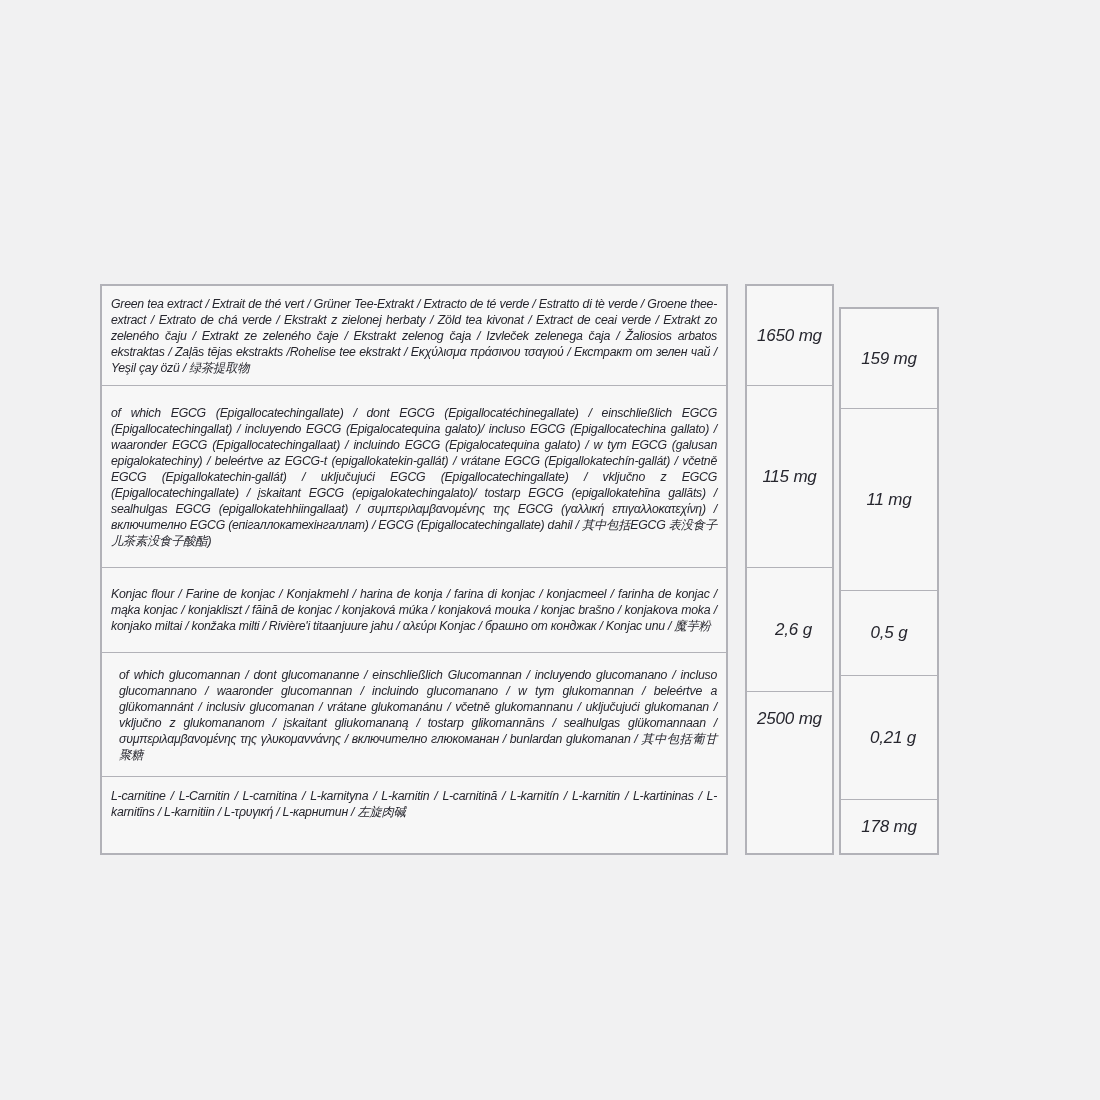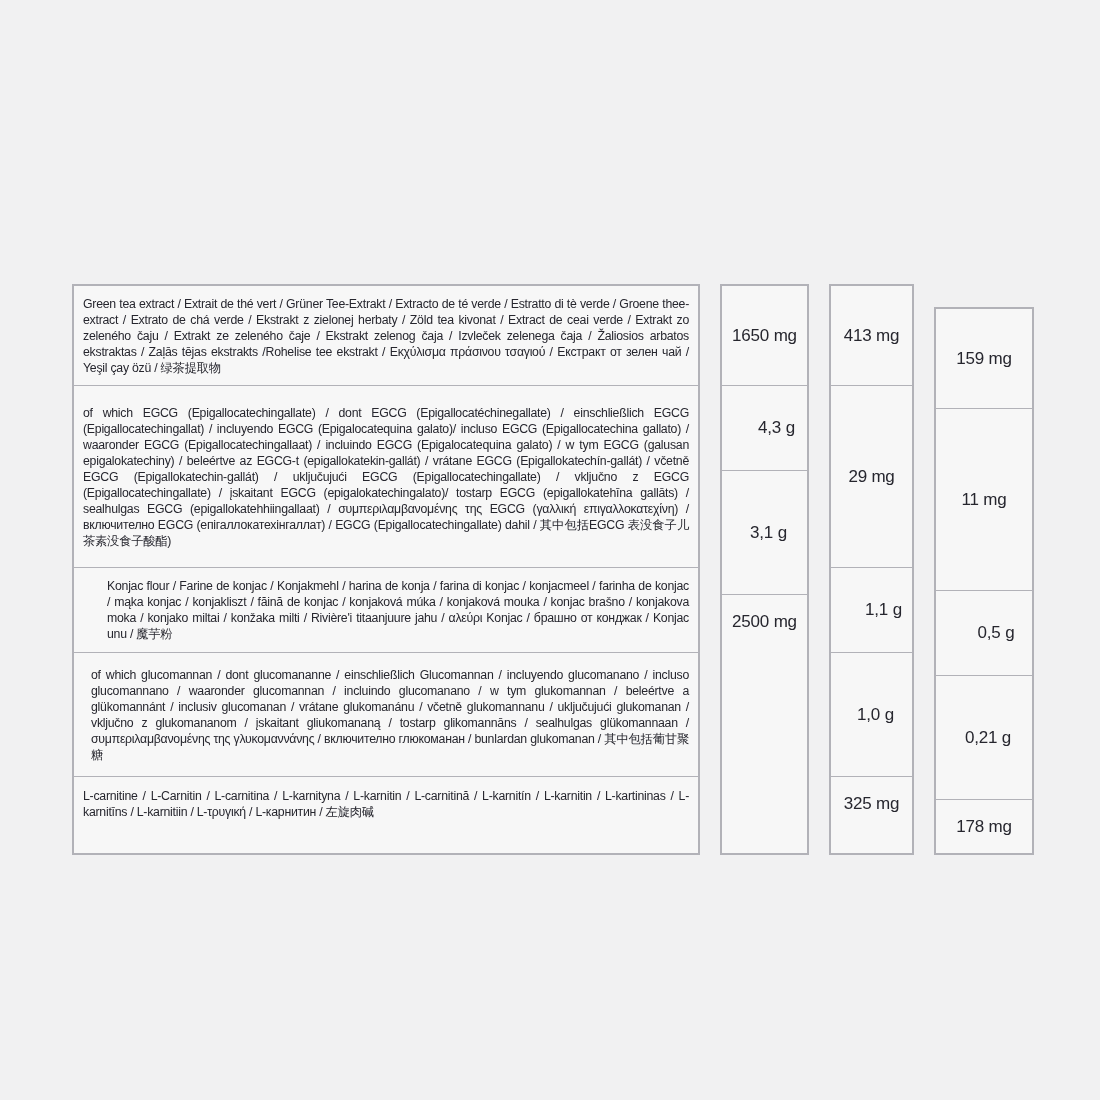--- a/index.html
+++ b/index.html
@@ -10,51 +10,52 @@
     width: 1100px;
     height: 1100px;
     background: #f1f1f2;
     font-family: "Liberation Sans", sans-serif;
     color: #26262e;
     position: relative;
     overflow: hidden;
   }
   .label-table {
     position: absolute;
-    left: 72px;
+    left: 100px;
     top: 284px;
     display: flex;
-    gap: 20px;
+    gap: 5px;
+    font-style: italic;
   }
   .col {
     box-sizing: border-box;
     background: #f7f7f7;
     border: 2px solid #b2b2b8;
     display: flex;
     flex-direction: column;
   }
   .col-names  { width: 628px; }
-  .col-val-1  { width: 89px; }
+  .col-val-1  { width: 89px; margin-left: 12px; }
   .col-val-2  { width: 85px; }
   .col-val-3  { width: 100px; margin-top: 23px; }
   .cell {
     box-sizing: border-box;
     display: flex;
     flex-direction: column;
     align-items: center;
     justify-content: center;
     overflow: hidden;
   }
   .cell + .cell {
     border-top: 1.5px solid #b2b2b8;
     align-items: center;
   }
   .r1 { height: 99px; }
   .r2 { height: 182px; }
-  .r3 { height: 85px; padding-left: 24px; }
+  .r3 { height: 85px; }
   .r4 { height: 124px; padding-left: 8px; }
   .r5 { height: 54px; }
   .name-text {
     width: 100%;
     padding: 3px 9px;
     box-sizing: border-box;
     font-size: 12.3px;
     line-height: 16px;
     letter-spacing: -0.25px;
     text-align: justify;
@@ -87,48 +88,31 @@
     </div>
     <div class="cell r5">
       <div class="name-text">L-carnitine / L-Carnitin / L-carnitina / L-karnityna / L-karnitin / L-carnitină / L-karnitín / L-karnitin / L-kartininas / L-karnitīns / L-karnitiin / L-τρυγική / L-карнитин / 左旋肉碱</div>
     </div>
   </div>
 
   <div class="col col-val-1">
     <div class="cell r1">
       <div class="value-text">1650 mg</div>
     </div>
-    <div class="cell r3">
-      <div class="value-text">4,3 g</div>
+    <div class="cell r2">
+      <div class="value-text">115 mg</div>
     </div>
     <div class="cell r4">
-      <div class="value-text">3,1 g</div>
+      <div class="value-text">2,6 g</div>
     </div>
     <div class="cell r5">
       <div class="value-text">2500 mg</div>
     </div>
   </div>
 
-  <div class="col col-val-2">
-    <div class="cell r1">
-      <div class="value-text">413 mg</div>
-    </div>
-    <div class="cell r2">
-      <div class="value-text">29 mg</div>
-    </div>
-    <div class="cell r3">
-      <div class="value-text">1,1 g</div>
-    </div>
-    <div class="cell r4">
-      <div class="value-text">1,0 g</div>
-    </div>
-    <div class="cell r5">
-      <div class="value-text">325 mg</div>
-    </div>
-  </div>
 
   <div class="col col-val-3">
     <div class="cell r1">
       <div class="value-text">159 mg</div>
     </div>
     <div class="cell r2">
       <div class="value-text">11 mg</div>
     </div>
     <div class="cell r3">
       <div class="value-text">0,5 g</div>

